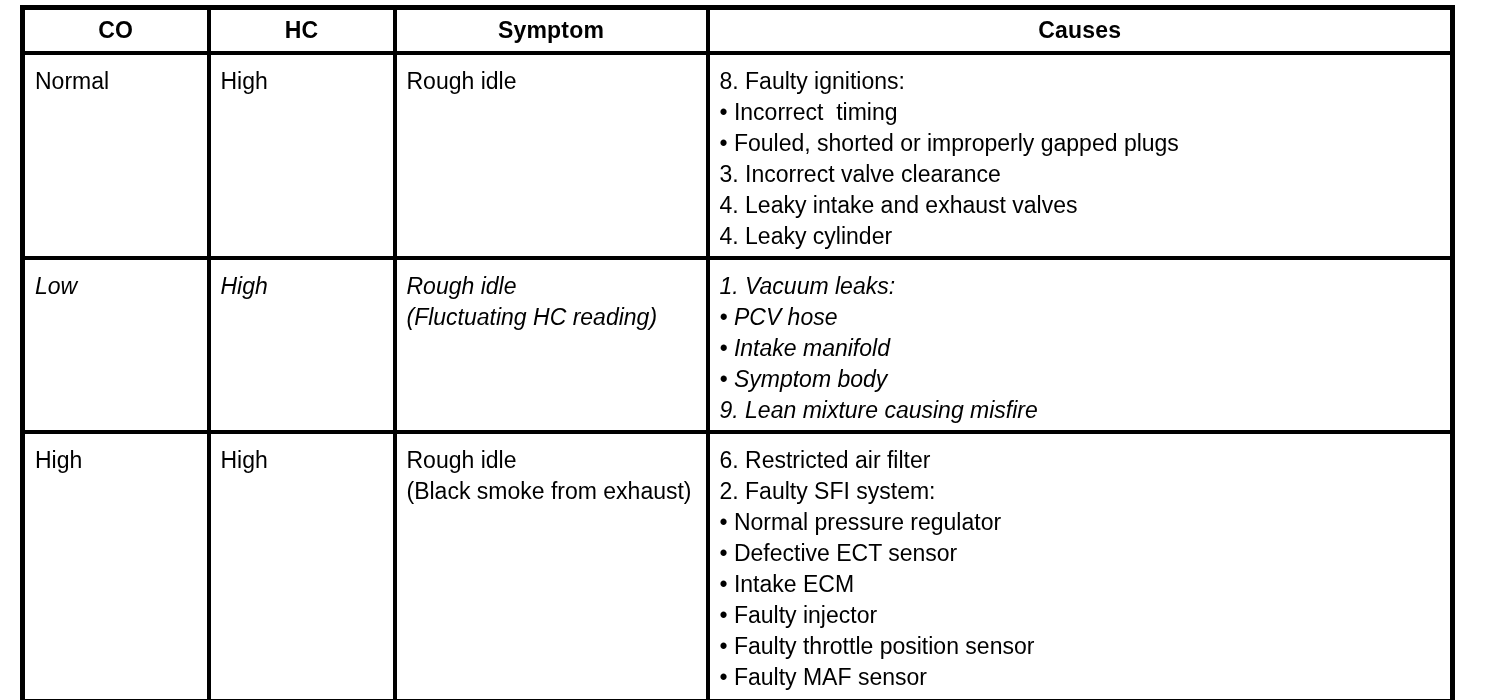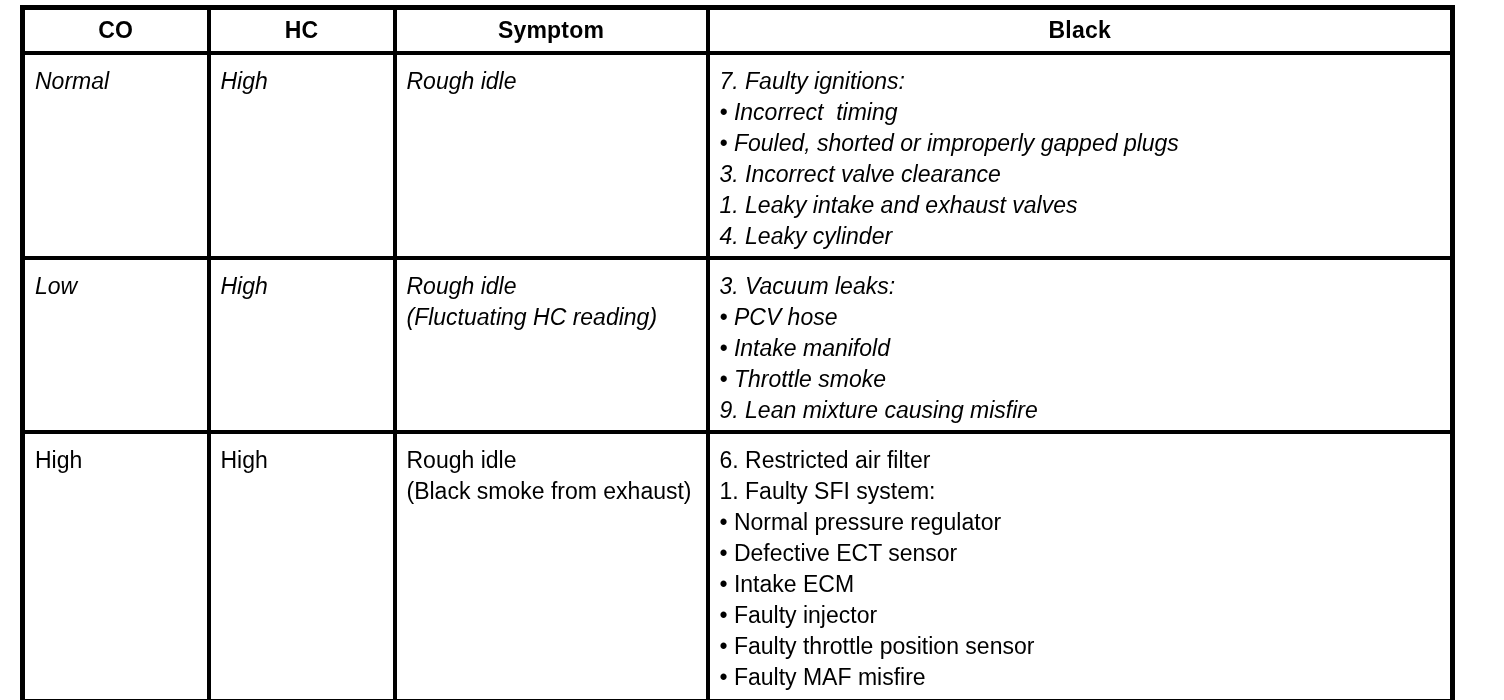--- a/index.html
+++ b/index.html
@@ -38,21 +38,21 @@
     height: 41px;
     padding: 0;
     letter-spacing: 0.2px;
   }
   table.diag td {
     vertical-align: top;
     text-align: left;
     padding: 11px 8px 4px 10px;
     line-height: 31px;
   }
-  tr.r0 td { height: 183px; font-style: italic; }   
+  tr.r0 td { height: 183px; }   
   tr.r1 td { height: 153px; font-style: italic; }
   tr.r2 td { height: 250px; }
   .line {
     white-space: pre-wrap;
     line-height: 31px;
   }
 </style>
 </head>
 <body>
 
@@ -62,80 +62,80 @@
       <col style="width:186px">
       <col style="width:186px">
       <col style="width:313px">
       <col style="width:745px">
     </colgroup>
     <tbody>
         <tr>
       <th>CO</th>
       <th>HC</th>
       <th>Symptom</th>
-      <th>Black</th>
+      <th>Causes</th>
     </tr>
 
     <tr class="r0">
       <td>
         <div class="line">Normal</div>
       </td>
       <td>
         <div class="line">High</div>
       </td>
       <td>
         <div class="line">Rough idle</div>
       </td>
       <td>
-        <div class="line">7. Faulty ignitions:</div>
+        <div class="line">8. Faulty ignitions:</div>
         <div class="line">• Incorrect  timing</div>
         <div class="line">• Fouled, shorted or improperly gapped plugs</div>
         <div class="line">3. Incorrect valve clearance</div>
-        <div class="line">1. Leaky intake and exhaust valves</div>
+        <div class="line">4. Leaky intake and exhaust valves</div>
         <div class="line">4. Leaky cylinder</div>
       </td>
     </tr>
 
     <tr class="r1">
       <td>
         <div class="line">Low</div>
       </td>
       <td>
         <div class="line">High</div>
       </td>
       <td>
         <div class="line">Rough idle</div>
         <div class="line">(Fluctuating HC reading)</div>
       </td>
       <td>
-        <div class="line">3. Vacuum leaks:</div>
+        <div class="line">1. Vacuum leaks:</div>
         <div class="line">• PCV hose</div>
         <div class="line">• Intake manifold</div>
-        <div class="line">• Throttle smoke</div>
+        <div class="line">• Symptom body</div>
         <div class="line">9. Lean mixture causing misfire</div>
       </td>
     </tr>
 
     <tr class="r2">
       <td>
         <div class="line">High</div>
       </td>
       <td>
         <div class="line">High</div>
       </td>
       <td>
         <div class="line">Rough idle</div>
         <div class="line">(Black smoke from exhaust)</div>
       </td>
       <td>
         <div class="line">6. Restricted air filter</div>
-        <div class="line">1. Faulty SFI system:</div>
+        <div class="line">2. Faulty SFI system:</div>
         <div class="line">• Normal pressure regulator</div>
         <div class="line">• Defective ECT sensor</div>
         <div class="line">• Intake ECM</div>
         <div class="line">• Faulty injector</div>
         <div class="line">• Faulty throttle position sensor</div>
-        <div class="line">• Faulty MAF misfire</div>
+        <div class="line">• Faulty MAF sensor</div>
       </td>
     </tr>
   </tbody>
     </table>
 </div>
 
 </body></html>

